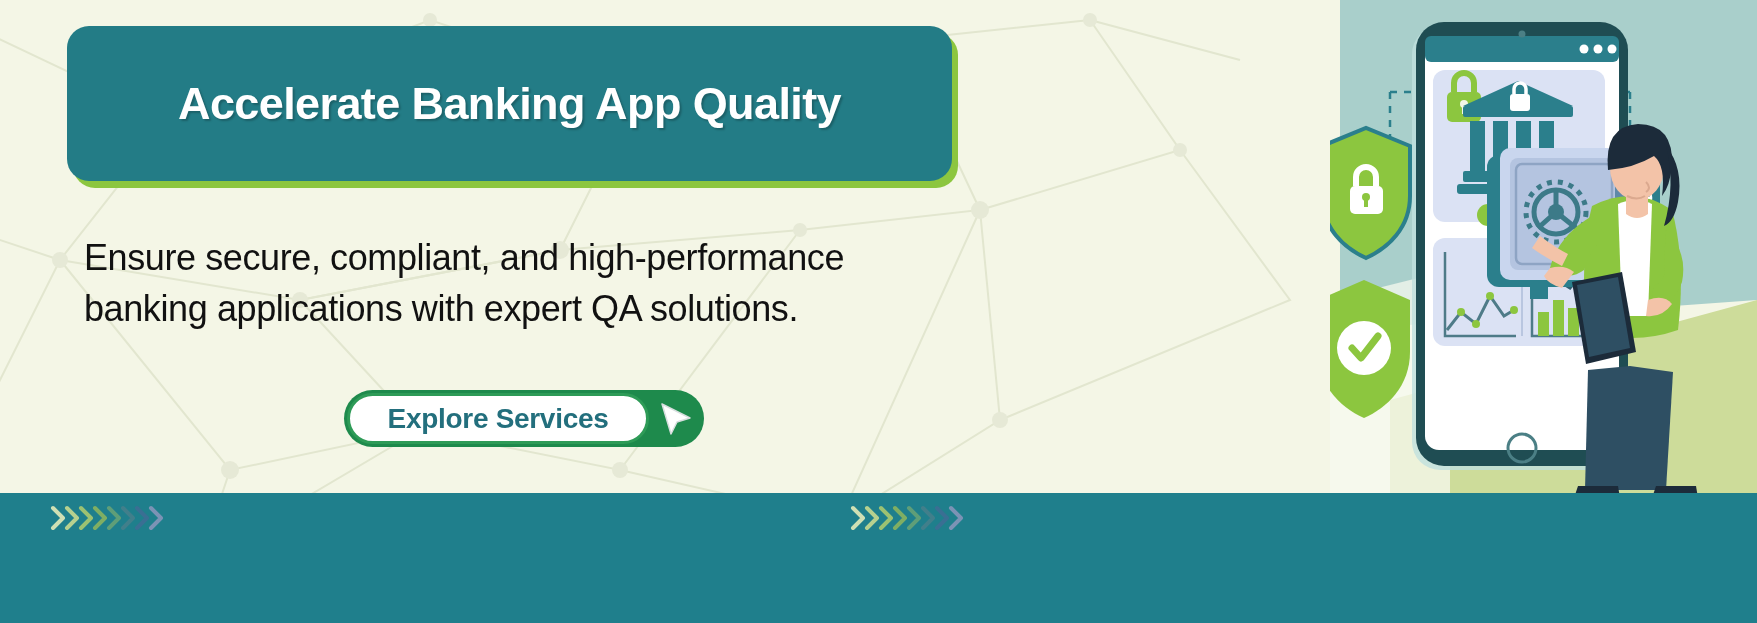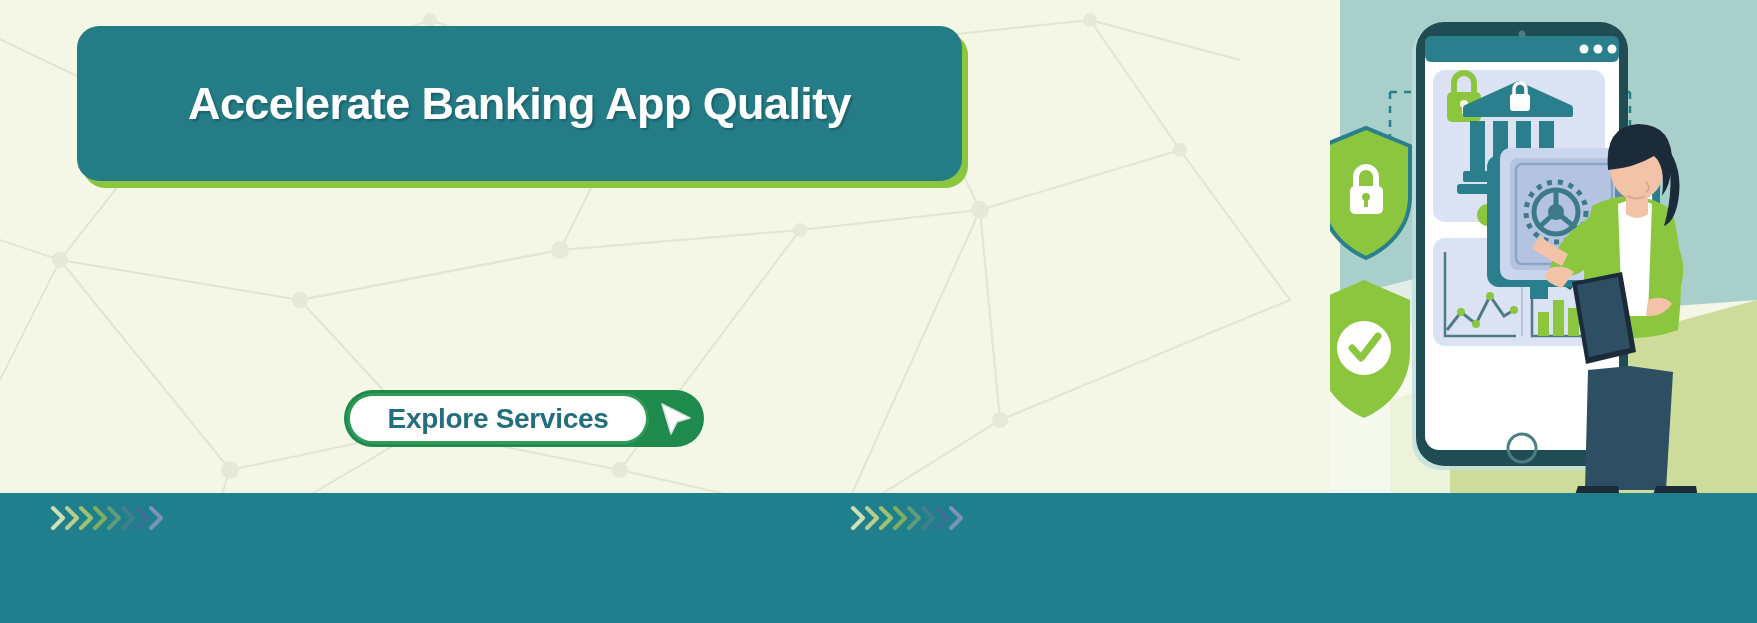--- a/index.html
+++ b/index.html
@@ -28,21 +28,21 @@
 
   
   #bottom-bar {
     position: absolute; left: 0; bottom: 0;
     width: 1757px; height: 130px;
     background: #1f7f8c;
   }
 
   
   #title-plaque {
-    position: absolute; left: 77px; top: 26px;
+    position: absolute; left: 67px; top: 26px;
     width: 885px; height: 155px;
     background: #237c86;
     border-radius: 22px;
     box-shadow: 6px 7px 0 0 #8cc63f;
     display: flex; flex-direction: column;
     align-items: center; justify-content: center;
   }
   .headline {
     color: #ffffff;
     font-size: 45px;
@@ -300,20 +300,24 @@
       <path d="M318 300 q16 -6 24 4 q-10 14 -26 12 Z" fill="#f3c3a8"></path>
     </g>
   </svg>
 
   <div id="bottom-bar"></div>
 
   <div id="title-plaque">
     <div class="headline">Accelerate Banking App Quality</div>
   </div>
 
+  <div id="subtitle">
+    <div class="sub-line">Ensure secure, compliant, and high-performance</div>
+    <div class="sub-line">banking applications with expert QA solutions.</div>
+  </div>
 
   <div id="cta">
     <div id="cta-pill"></div>
     <div id="cta-label-box">
       <span id="cta-label">Explore Services</span>
     </div>
     <svg id="cta-cursor" width="40" height="38" viewBox="0 0 40 38">
       <path d="M6 4 L34 18 L21 22 L15 34 Z" fill="#ffffff" stroke="#d7dede" stroke-width="1.5" stroke-linejoin="round"></path>
     </svg>
   </div>

